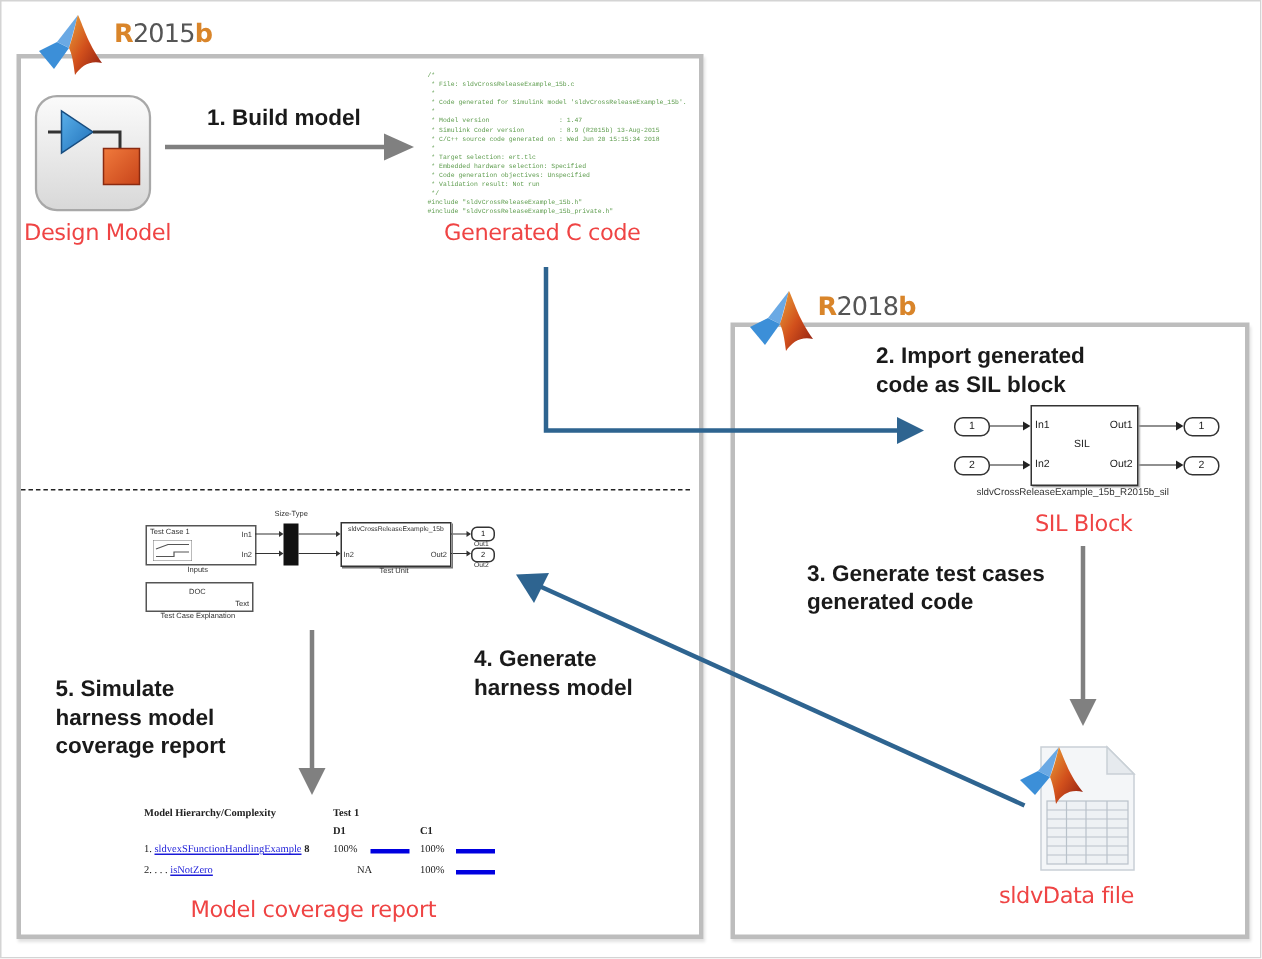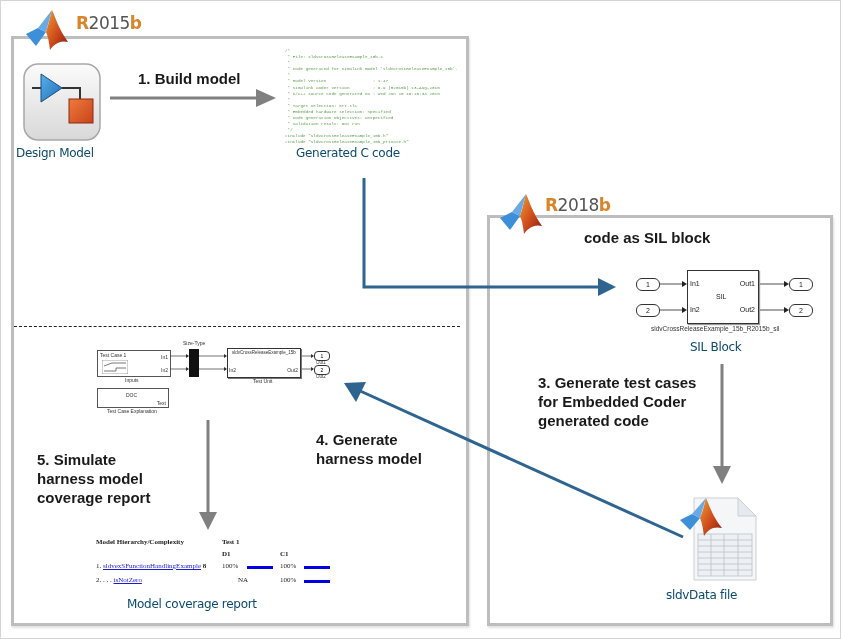--- a/index.html
+++ b/index.html
@@ -3,21 +3,21 @@
 <meta charset="utf-8">
 <style>
   html, body { margin:0; padding:0; background:#ffffff; }
   body { width:841px; height:639px; position:relative; overflow:hidden; font-family:"Liberation Sans", sans-serif; }
   .outer { position:absolute; left:0; top:0; width:839px; height:637px; border:1px solid #d4d4d4; }
   .panel { position:absolute; border:3px solid #bdbdbd; box-shadow:1px 2px 2px rgba(0,0,0,0.12); background:#fff; }
   .abs { position:absolute; }
   .ver-label { font-family:"DejaVu Sans", sans-serif; font-size:17px; color:#555; letter-spacing:-0.5px; }
   .ver-label .acc { color:#d9852a; font-weight:bold; }
   .step { font-weight:bold; font-size:15px; color:#1a1a1a; line-height:19px; white-space:nowrap; }
-  .caption { font-family:"DejaVu Sans", sans-serif; font-size:12px; color:#0c4a6e; white-space:nowrap; letter-spacing:-0.3px; }
+  .caption { font-family:"DejaVu Sans", sans-serif; font-size:15px; color:#ef4444; white-space:nowrap; letter-spacing:-0.3px; }
   .code { font-family:"Liberation Mono", monospace; font-size:4.3px; line-height:6.1px; color:#5d9c4d; white-space:pre; }
   .tiny { font-size:5px; color:#333; white-space:nowrap; }
   .sil-small { font-size:7px; color:#222; white-space:nowrap; }
   .port { position:absolute; width:22px; height:11px; border:1px solid #333; border-radius:6px; font-size:7px; text-align:center; line-height:11px; color:#222; background:#fff; }
   .rep { font-family:"Liberation Serif", serif; font-size:7px; color:#222; white-space:nowrap; }
   .rep a { color:#1a1ad8; text-decoration:underline; }
   .covbar { position:absolute; height:3px; background:#0000e0; }
 </style>
 </head>
 <body>
@@ -102,20 +102,21 @@
 #include "sldvCrossReleaseExample_15b_private.h"</div>
 </div>
 <div class="abs caption" style="left:296px; top:146px;">Generated C code</div>
 
 <svg class="abs" style="left:360px; top:178px;" width="260" height="122" viewBox="0 0 260 122">
   <polyline points="4,0 4,109 242,109" fill="none" stroke="#2e6490" stroke-width="3"></polyline>
   <polygon points="238,100 256,109 238,118" fill="#2e6490"></polygon>
 </svg>
 
 <div class="abs step" style="left:584px; top:228px;">
+  <div>2. Import generated</div>
   <div>code as SIL block</div>
 </div>
 
 <div class="abs" style="left:636px; top:270px; width:180px; height:90px;">
   <div class="port" style="left:0; top:8px;">1</div>
   <div class="port" style="left:0; top:34px;">2</div>
   <svg class="abs" style="left:0; top:0;" width="180" height="60" viewBox="0 0 180 60">
     <line x1="24" y1="14" x2="48" y2="14" stroke="#222" stroke-width="0.8"></line>
       <polygon points="46,11 51,14 46,17" fill="#222"></polygon>
     <line x1="24" y1="40" x2="48" y2="40" stroke="#222" stroke-width="0.8"></line>
@@ -138,21 +139,20 @@
 </div>
 <div class="abs caption" style="left:690px; top:340px;">SIL Block</div>
 
 <svg class="abs" style="left:712px; top:364px;" width="20" height="122" viewBox="0 0 20 122">
   <line x1="10" y1="0" x2="10" y2="104" stroke="#808080" stroke-width="3"></line>
   <polygon points="1,102 10,120 19,102" fill="#808080"></polygon>
 </svg>
 
 <div class="abs step" style="left:538px; top:373px;">
   <div>3. Generate test cases</div>
-  <div>for Embedded Coder</div>
   <div>generated code</div>
 </div>
 
 <svg class="abs" style="left:680px; top:496px;" width="80" height="86" viewBox="0 0 80 86">
   <path d="M14,2 L58,2 L76,20 L76,84 L14,84 Z" fill="#f4f6f8" stroke="#c9d0d6" stroke-width="1"></path>
   <path d="M58,2 L58,20 L76,20 Z" fill="#e6eaee" stroke="#c9d0d6" stroke-width="1"></path>
   <g stroke="#b9c2ca" stroke-width="0.8">
     <rect x="18" y="38" width="54" height="42" fill="#eef1f4"></rect>
     <line x1="18" y1="44" x2="72" y2="44"></line>
       <line x1="18" y1="50" x2="72" y2="50"></line>

